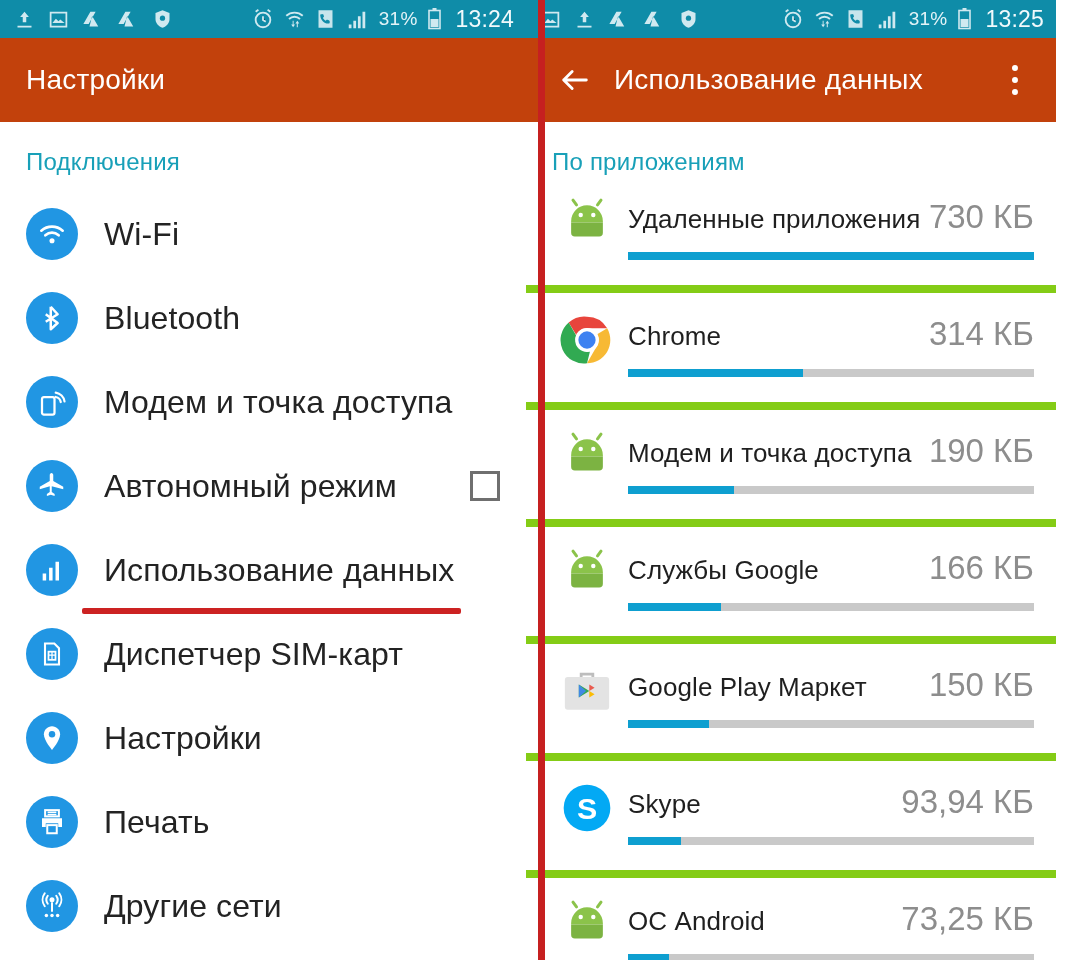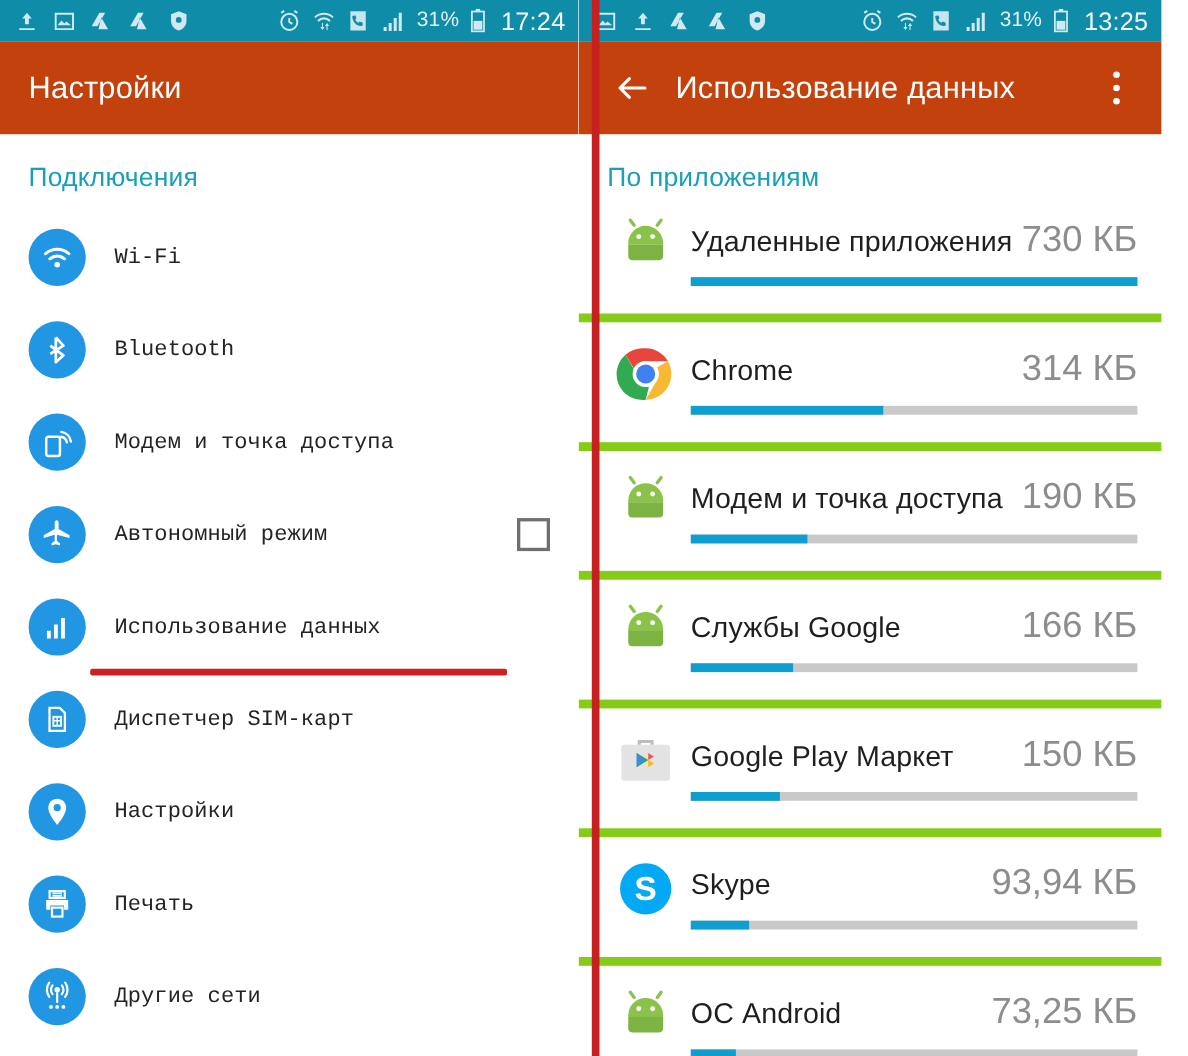--- a/index.html
+++ b/index.html
@@ -52,21 +52,21 @@
   }
   .settings-list { padding-top: 16px; }
   .set-row {
     display: flex; align-items: center; height: 84px; padding: 0 26px 0 26px; position: relative;
   }
   .set-ico {
     width: 52px; height: 52px; border-radius: 50%; background: #2196e3;
     display: flex; align-items: center; justify-content: center; flex: 0 0 52px;
   }
   .set-ico svg { display: block; }
-  .set-label { font-size: 20px; color: #232323; margin-left: 26px; letter-spacing: .1px; font-family: Liberation Mono, monospace; }
+  .set-label { font-size: 32px; color: #232323; margin-left: 26px; letter-spacing: .1px; }
   .set-check {
     margin-left: auto; width: 30px; height: 30px; border: 3px solid #6f6f6f; background: #fff;
   }
   .red-underline {
     position: absolute; left: 82px; right: 65px; bottom: -2px; height: 6px; background: #cc2222;
     border-radius: 2px;
   }
 
   
   .apps-list { }
@@ -149,21 +149,21 @@
             </svg>
         </span>
         <span class="sb-pct">31%</span>
         <span class="sb-ico">
           <svg width="15" height="22" viewBox="0 0 12 22">
               <rect x="4" y="0" width="4" height="2" fill="#dff1f6"></rect>
               <rect x="0.5" y="2.5" width="11" height="18" fill="none" stroke="#dff1f6" stroke-width="1.6"></rect>
               <rect x="2" y="11" width="8" height="8" fill="#dff1f6"></rect>
             </svg>
         </span>
-        <span class="sb-time">17:24</span>
+        <span class="sb-time">13:24</span>
       </div>
     </div>
 
     <div class="appbar">
       <div class="appbar-title">Настройки</div>
     </div>
 
     <div class="section-title">Подключения</div>
 
     <div class="settings-list">

